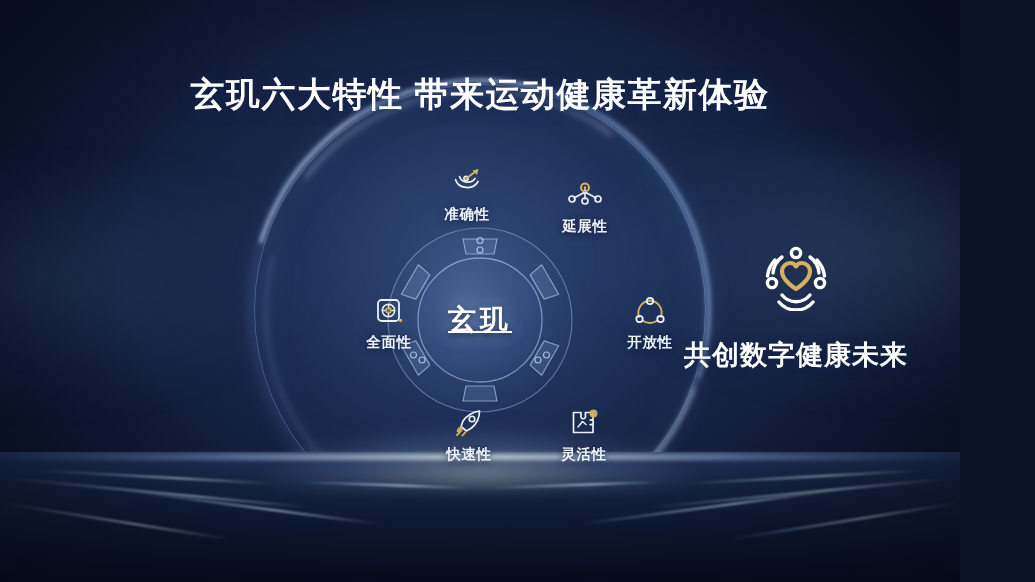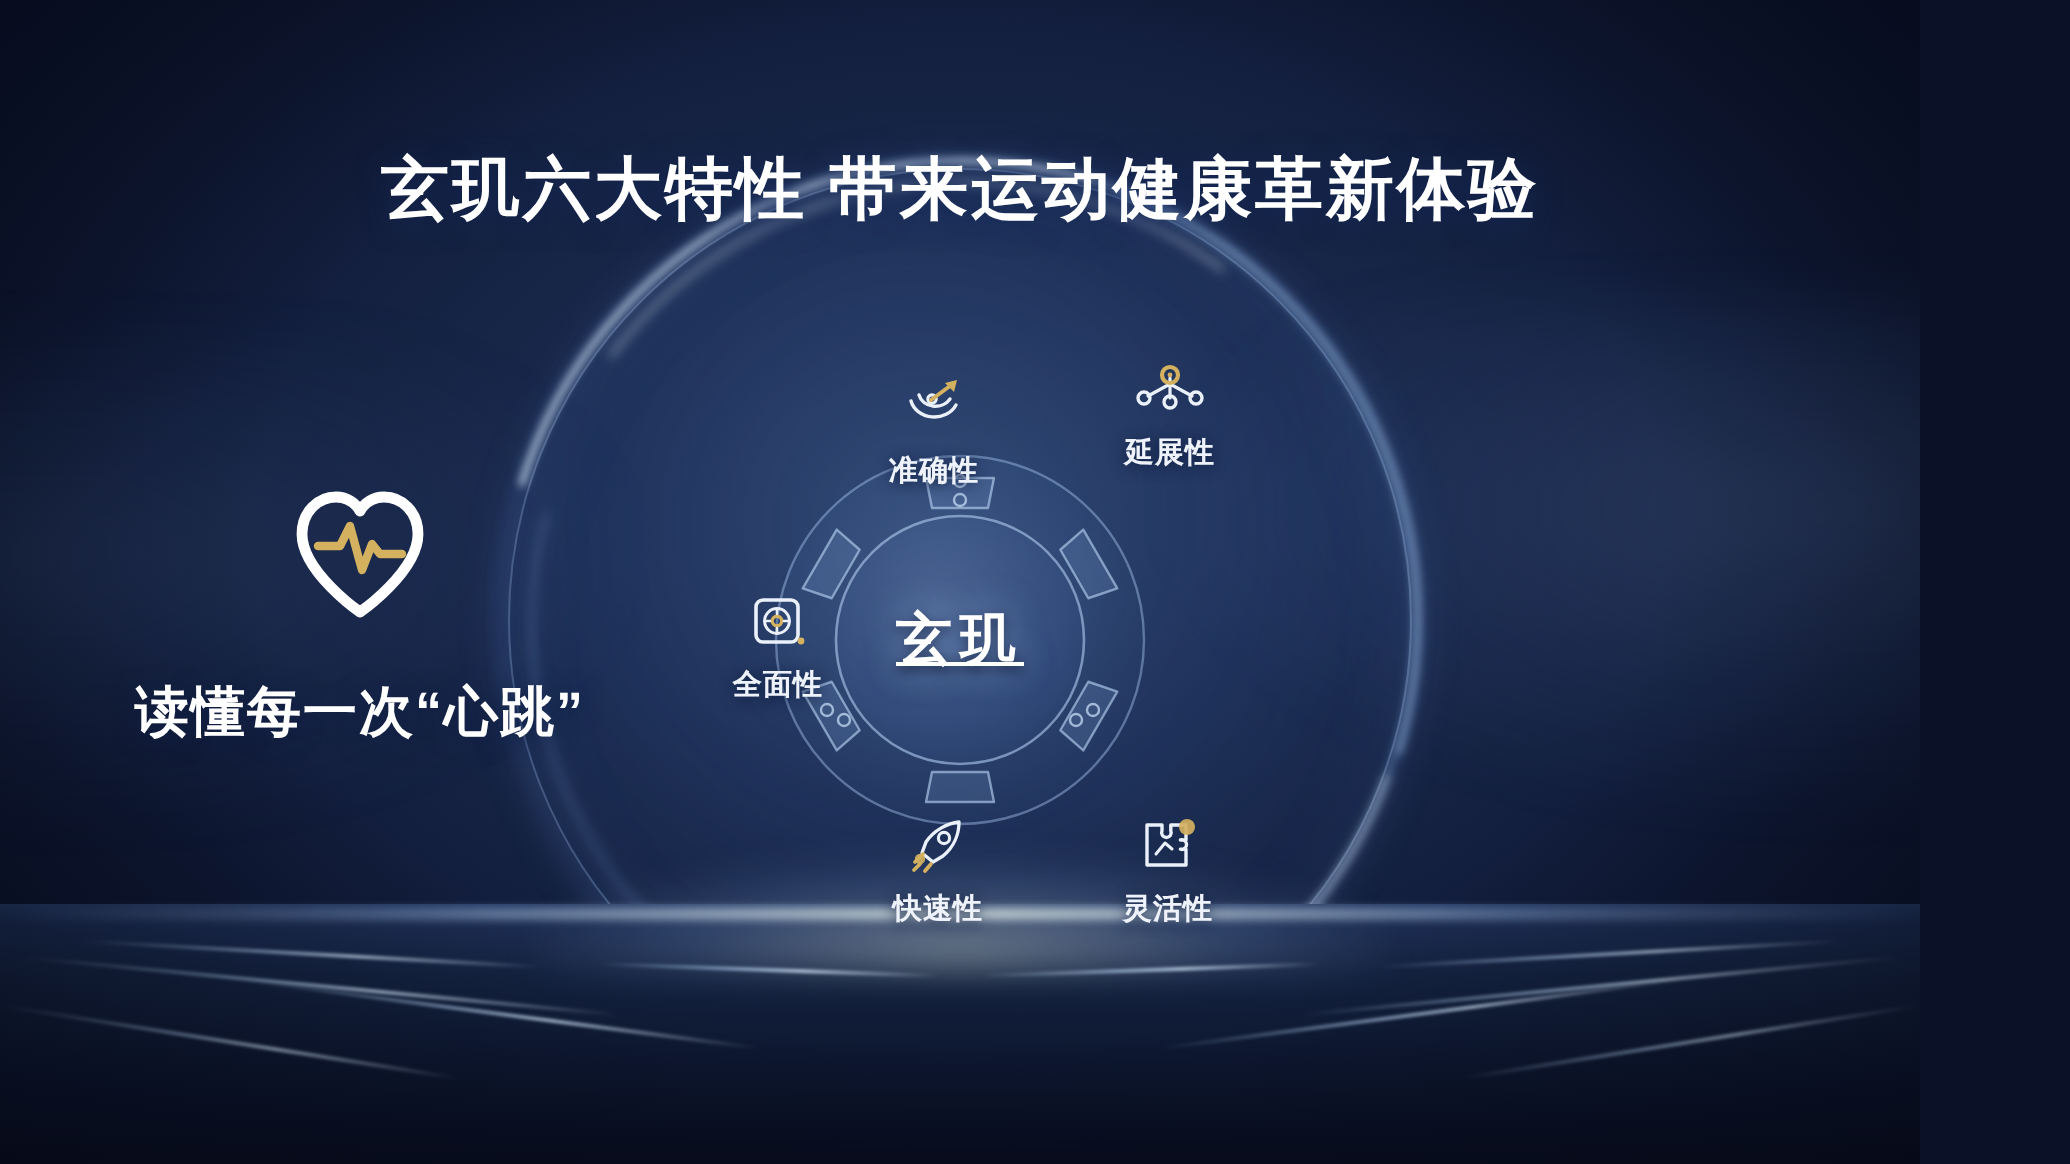--- a/index.html
+++ b/index.html
@@ -154,21 +154,21 @@
   
   .feature { position:absolute; width:104px; text-align:center; }
   .feature-icon {
     display:block; margin:0 auto 7px auto; height:30px;
   }
   .feature-label {
     color:#eef3fb; font-size:14.5px; font-weight:bold; letter-spacing:.6px;
     text-shadow:0 1px 7px rgba(12,25,60,.9);
     white-space:nowrap;
   }
-  #f-0 { left:415px; top:189px;font-family:Liberation Serif, serif; }   
+  #f-0 { left:415px; top:168px;font-family:Liberation Serif, serif; }   
   #f-1 { left:533px; top:180px; }   
   #f-2 { left:598px; top:296px; }   
   #f-3 { left:532px; top:408px; }   
   #f-4 { left:417px; top:408px;text-align:center; }   
   #f-5 { left:337px; top:296px; }   
 </style>
 </head>
 <body>
 
 <div id="stage">
@@ -195,30 +195,38 @@
     <div class="streak" style="left:300px; bottom:96px;  width:170px; transform:rotate(2deg);"></div>
     <div class="streak" style="right:300px;bottom:96px;  width:170px; transform:rotate(-2deg);"></div>
   </div>
   <div class="floor-glowcore"></div>
   <div class="floor-horizon"></div>
 
   <div class="vignette"></div>
 
   <div id="title">玄玑六大特性 带来运动健康革新体验</div>
 
-  <div class="side" id="side-left">
+
+  <div class="side" id="side-right">
     <span class="side-icon">
-      <svg width="72" height="68" viewBox="0 0 72 68">
-        <path d="M36 63 C36 63 7 43 7 24 C7 13 15 5.5 24 5.5 C30 5.5 34 9 36 12.5 C38 9 42 5.5 48 5.5 C57 5.5 65 13 65 24 C65 43 36 63 36 63 Z" fill="none" stroke="#ffffff" stroke-width="5.4" stroke-linejoin="round" stroke-linecap="round"></path>
-        <path d="M15 30 L26 30 L31 20 L37 42 L42 29 L46 34 L57 34" fill="none" stroke="#d4b15f" stroke-width="4.2" stroke-linejoin="round" stroke-linecap="round"></path>
-      </svg>
-    </span>
-    <div class="side-text">读懂每一次“心跳”</div>
-  </div>
-
+      <svg width="76" height="68" viewBox="0 0 76 68">
+        <path d="M38 46 C38 46 24 37.5 24 28.5 C24 23.5 28 20 32.2 20 C35 20 37 21.7 38 23.4 C39 21.7 41 20 43.8 20 C48 20 52 23.5 52 28.5 C52 37.5 38 46 38 46 Z" fill="none" stroke="#d4b15f" stroke-width="4.2" stroke-linejoin="round" stroke-linecap="round"></path>
+        <circle cx="38" cy="10" r="4.6" fill="none" stroke="#ffffff" stroke-width="3.4"></circle>
+        <circle cx="14" cy="40" r="4.6" fill="none" stroke="#ffffff" stroke-width="3.4"></circle>
+        <circle cx="62" cy="40" r="4.6" fill="none" stroke="#ffffff" stroke-width="3.4"></circle>
+        <path d="M24 14 A22 22 0 0 0 15 30" fill="none" stroke="#ffffff" stroke-width="3.4" stroke-linecap="round"></path>
+        <path d="M17 17 A28 28 0 0 0 9.5 33" fill="none" stroke="#ffffff" stroke-width="3.4" stroke-linecap="round"></path>
+        <path d="M52 14 A22 22 0 0 1 61 30" fill="none" stroke="#ffffff" stroke-width="3.4" stroke-linecap="round"></path>
+        <path d="M59 17 A28 28 0 0 1 66.5 33" fill="none" stroke="#ffffff" stroke-width="3.4" stroke-linecap="round"></path>
+        <path d="M24 52 A18 18 0 0 0 52 52" fill="none" stroke="#ffffff" stroke-width="3.4" stroke-linecap="round"></path>
+        <path d="M21 59 A22 22 0 0 0 55 59" fill="none" stroke="#ffffff" stroke-width="3.4" stroke-linecap="round"></path>
+      </svg>
+    </span>
+    <div class="side-text">共创数字健康未来</div>
+  </div>
 
   <div id="hub">
     <svg width="186" height="186" viewBox="0 0 186 186">
       <defs>
         <radialGradient id="hubFill" cx="44%" cy="38%" r="68%">
           <stop offset="0%" stop-color="#4d6591" stop-opacity=".55"></stop>
           <stop offset="60%" stop-color="#35507f" stop-opacity=".42"></stop>
           <stop offset="100%" stop-color="#243a63" stop-opacity=".30"></stop>
         </radialGradient>
         <radialGradient id="coreFill" cx="42%" cy="36%" r="70%">
@@ -285,20 +293,31 @@
         <circle cx="19" cy="7.5" r="4" fill="none" stroke="#d4b15f" stroke-width="2.1"></circle>
         <circle cx="19" cy="7.5" r="1.2" fill="#d4b15f"></circle>
         <circle cx="6" cy="19" r="3" fill="none" stroke="#eaf1fb" stroke-width="1.7"></circle>
         <circle cx="32" cy="19" r="3" fill="none" stroke="#eaf1fb" stroke-width="1.7"></circle>
         <circle cx="19" cy="21" r="3" fill="none" stroke="#eaf1fb" stroke-width="1.7"></circle>
       </svg>
     </span>
     <div class="feature-label">延展性</div>
   </div>
 
+  <div class="feature" id="f-2">
+    <span class="feature-icon">
+      <svg width="32" height="30" viewBox="0 0 32 30">
+        <path d="M16 4.5 A12.5 12.5 0 0 1 27 21 M16 4.5 A12.5 12.5 0 0 0 5 21 M8.5 24.5 A12.5 12.5 0 0 0 23.5 24.5" fill="none" stroke="#d4b15f" stroke-width="1.9" stroke-linecap="round"></path>
+        <circle cx="16" cy="5" r="3.2" fill="none" stroke="#eaf1fb" stroke-width="1.8"></circle>
+        <circle cx="5.5" cy="23" r="3.2" fill="none" stroke="#eaf1fb" stroke-width="1.8"></circle>
+        <circle cx="26.5" cy="23" r="3.2" fill="none" stroke="#eaf1fb" stroke-width="1.8"></circle>
+      </svg>
+    </span>
+    <div class="feature-label">开放性</div>
+  </div>
 
   <div class="feature" id="f-3">
     <span class="feature-icon">
       <svg width="32" height="30" viewBox="0 0 32 30">
         <path d="M5.5 4.5 L13 4.5 L13 7.4 A2.4 2.4 0 1 0 17.4 7.4 L17.4 4.5 L25 4.5 L25 12 L22.2 12 A2.4 2.4 0 1 1 22.2 16.6 L25 16.6 L25 24.5 L5.5 24.5 Z" fill="none" stroke="#eaf1fb" stroke-width="1.7" stroke-linejoin="round"></path>
         <path d="M10 19 L14.5 13.5 L18 16.5" fill="none" stroke="#eaf1fb" stroke-width="1.5" stroke-linecap="round" stroke-linejoin="round"></path>
         <circle cx="25.5" cy="5.5" r="4" fill="#d4b15f" opacity=".92"></circle>
       </svg>
     </span>
     <div class="feature-label">灵活性</div>

